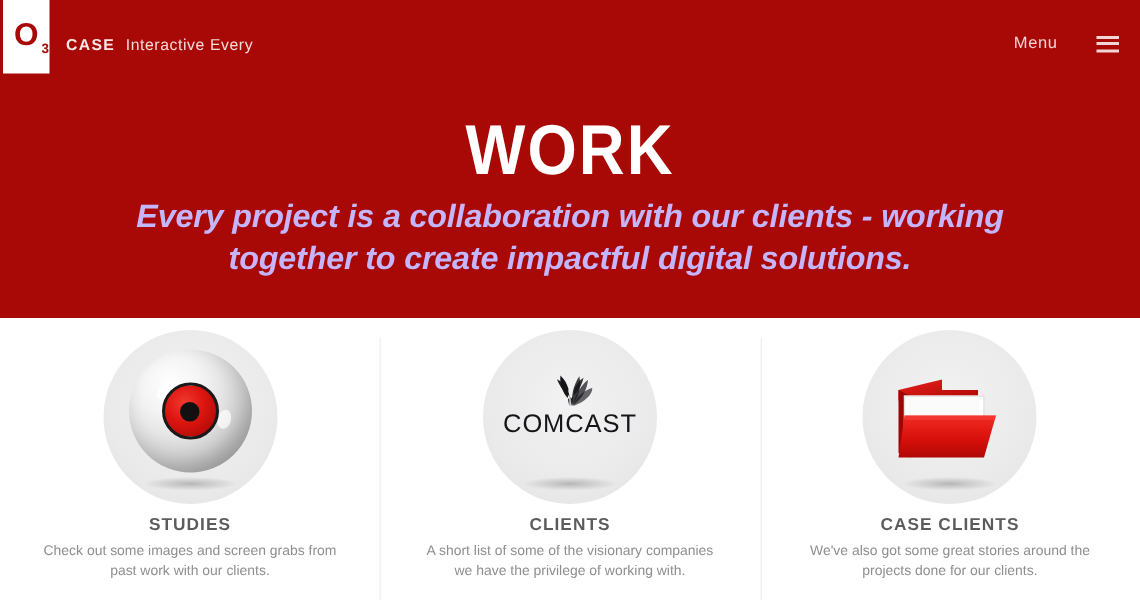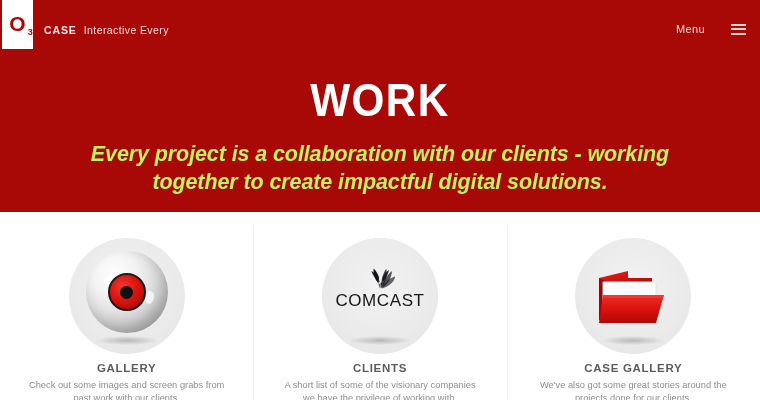--- a/index.html
+++ b/index.html
@@ -77,44 +77,44 @@
     text-align: center;
     font-family: "Liberation Sans Narrow", "Liberation Sans", sans-serif;
     font-weight: bold;
     font-size: 47px;
     line-height: 1;
     color: #ffffff;
     letter-spacing: 1.5px;
     transform: scaleX(.9);
   }
   .hero-sub {
-    position: absolute; left: 50%; top: 141px;
+    position: absolute; left: 50%; top: 131px;
     transform: translateX(-50%);
     width: 600px;
     text-align: center;
     font-family: "Liberation Sans Narrow", "Liberation Sans", sans-serif;
     font-style: italic;
     font-weight: bold;
     font-size: 21.5px;
     line-height: 1.28;
-    color: #bef264;
+    color: #c4b5fd;
     letter-spacing: -0.1px;
   }
 
   
   .cards {
     position: absolute; left: 0; top: 212px;
     width: 760px; height: 188px;
     display: flex;
     background: #ffffff;
   }
   .card {
     position: relative;
     flex: 1 1 0;
-    padding-top: 26px;
+    padding-top: 8px;
     text-align: center;
     cursor: pointer;
   }
   .card + .card::before {
     content: "";
     position: absolute; left: 0; top: 13px;
     width: 1px; height: 175px;
     background: #f1f1f1;
   }
   .icon-wrap {
@@ -237,21 +237,21 @@
         <div class="icon-circle"></div>
         <div class="eye-ball">
           <div class="eye-glint"></div>
           <div class="eye-glint2"></div>
           <div class="eye-iris">
             <div class="eye-pupil"></div>
           </div>
         </div>
         <div class="icon-shadow"></div>
       </div>
-      <div class="card-title">GALLERY</div>
+      <div class="card-title">STUDIES</div>
       <div class="card-desc">Check out some images and screen grabs from past work with our clients.</div>
     </div>
 
     <div class="card">
       <div class="icon-wrap">
         <div class="icon-circle"></div>
         <div class="comcast-wrap">
           <svg class="peacock" width="30" height="21" viewBox="0 0 30 21">
             <g fill="#15151a">
               <path d="M14.6 20.6c-1.1-3.6-1.3-7.6-.6-11.2C12.9 5.6 11 2.6 8.6.4 8.2 4 8.9 8 10.6 11.2c1 2 2.3 3.8 4 5.1z"></path>
@@ -290,18 +290,18 @@
           <path d="M5 13 L5 55 L13 58 L13 17 Z" fill="#9d0604"></path>
 
           <path d="M9 17 L62 17 L62 48 L9 48 Z" fill="#ffffff" stroke="#e3e3e3" stroke-width="1"></path>
           <path d="M12 20 L59 20 L59 46 L12 46 Z" fill="#fafafa"></path>
 
           <path d="M9 30 L70 30 L62 58 L5 58 Z" fill="url(#fRed)"></path>
           <path d="M9 30 L70 30 L69 33 L9 33 Z" fill="#f6433c" opacity=".55"></path>
         </svg>
         <div class="icon-shadow"></div>
       </div>
-      <div class="card-title">CASE GALLERY</div>
+      <div class="card-title">CASE CLIENTS</div>
       <div class="card-desc">We've also got some great stories around the projects done for our clients.</div>
     </div>
 
   </div>
 </div>
 
 </body></html>

